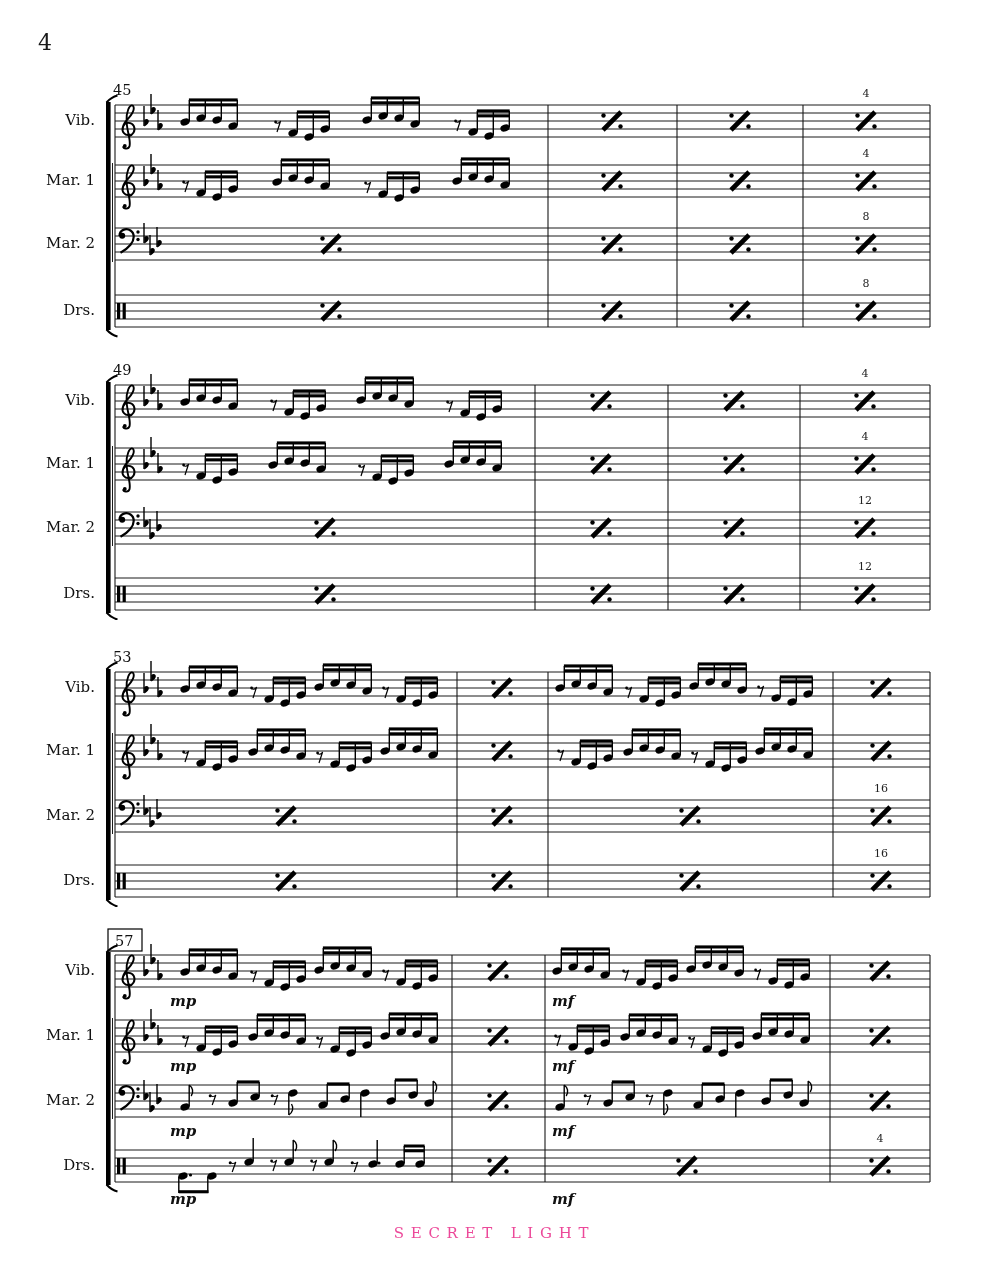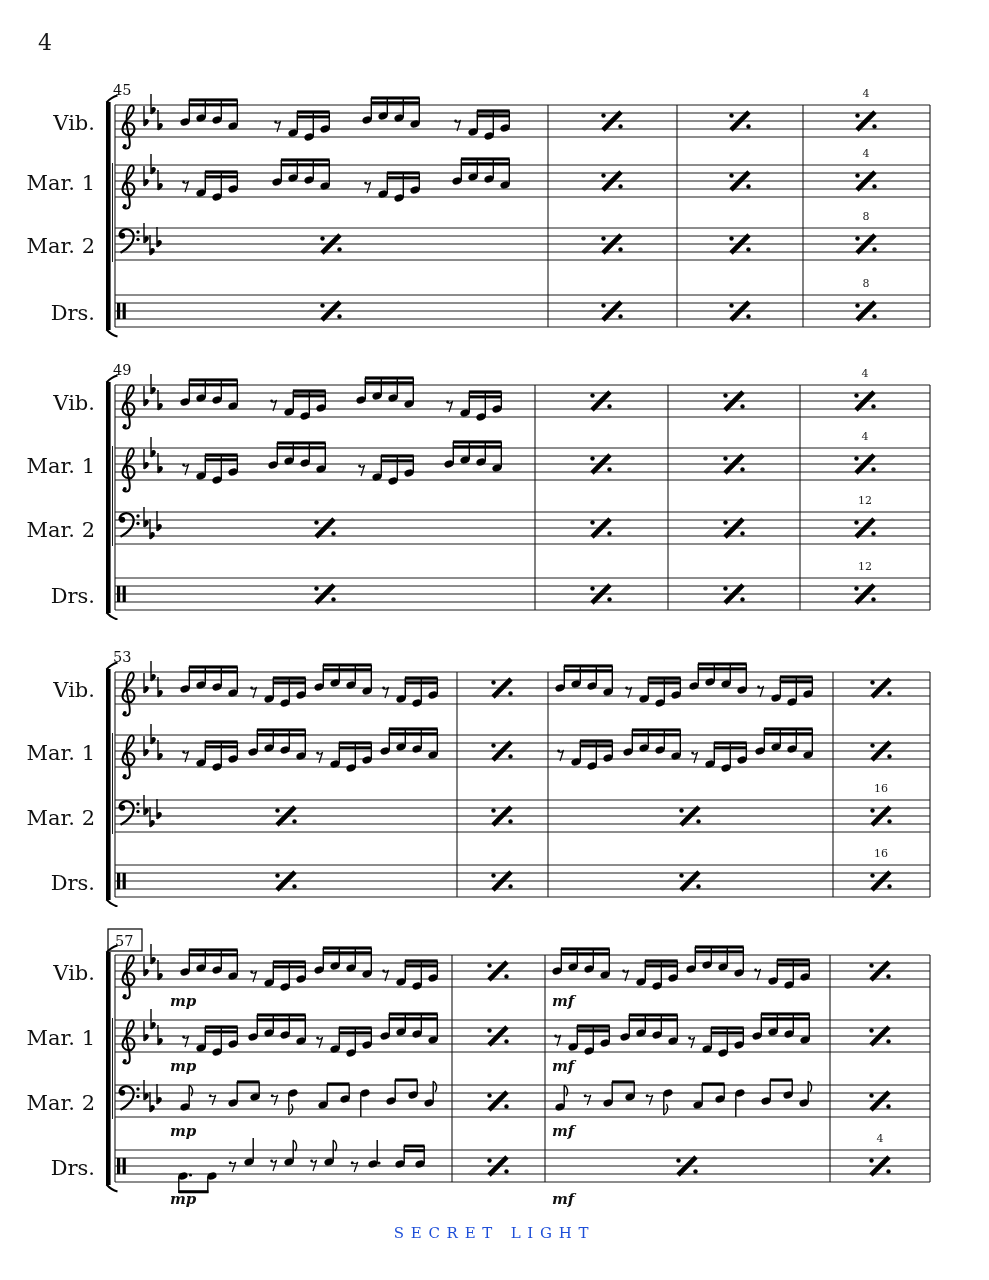--- a/index.html
+++ b/index.html
@@ -1,23 +1,23 @@
 <!DOCTYPE html>
 <html><head>
 <meta charset="utf-8">
 <style>
   html,body{margin:0;padding:0;background:#ffffff;}
   .page{position:relative;width:989px;height:1280px;background:#ffffff;overflow:hidden;
         font-family:"DejaVu Serif", serif;color:#111;}
   .page-number{position:absolute;left:38px;top:30px;font-size:22px;color:#1a1a1a;}
-  .inst-label{position:absolute;left:0;width:95px;text-align:right;font-size:21px;color:#111;
+  .inst-label{position:absolute;left:0;width:95px;text-align:right;font-size:15px;color:#111;
               font-family:"DejaVu Serif", serif;}
   .sys-svg{position:absolute;left:100px;}
   .footer-title{position:absolute;left:0;top:1224px;width:989px;text-align:center;
-                font-size:15px;letter-spacing:0.45em;color:#1d4ed8;
+                font-size:15px;letter-spacing:0.45em;color:#ec4899;
                 font-family:"DejaVu Serif", serif;}
   svg{fill:#000;}
   svg text{font-family:"DejaVu Serif", serif;fill:#111;}
   .mnum{font-size:14.5px;}
   .cnt{font-size:11px;text-anchor:middle;fill:#222;}
   .dyn{font-size:15px;font-style:italic;font-weight:bold;}
   .sw{stroke:#000;stroke-width:1.4;fill:none;}
   .bar{stroke:#1a1a1a;stroke-width:1.1;fill:none;}
   .thin{stroke:#1a1a1a;stroke-width:1;fill:none;}
 </style>

